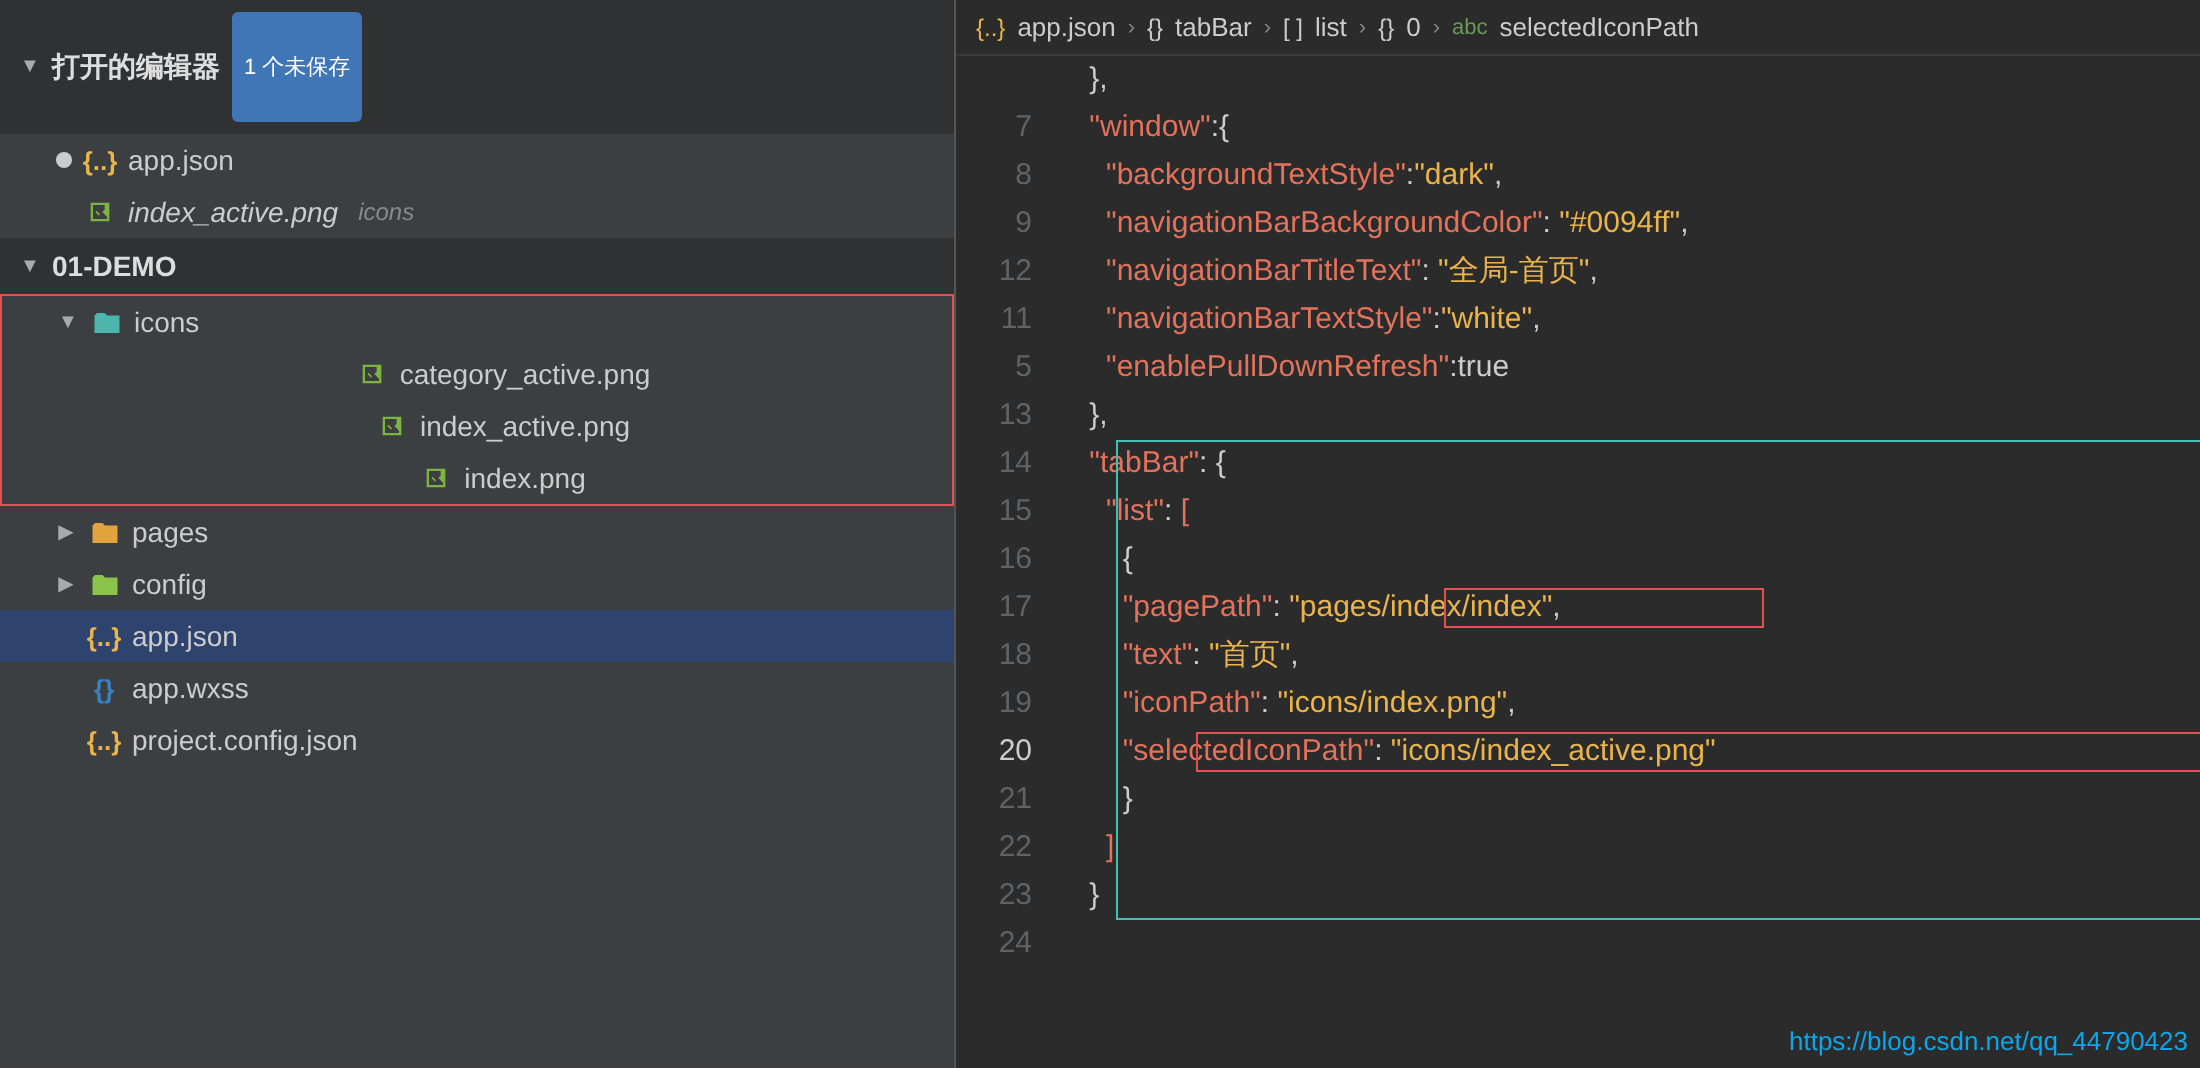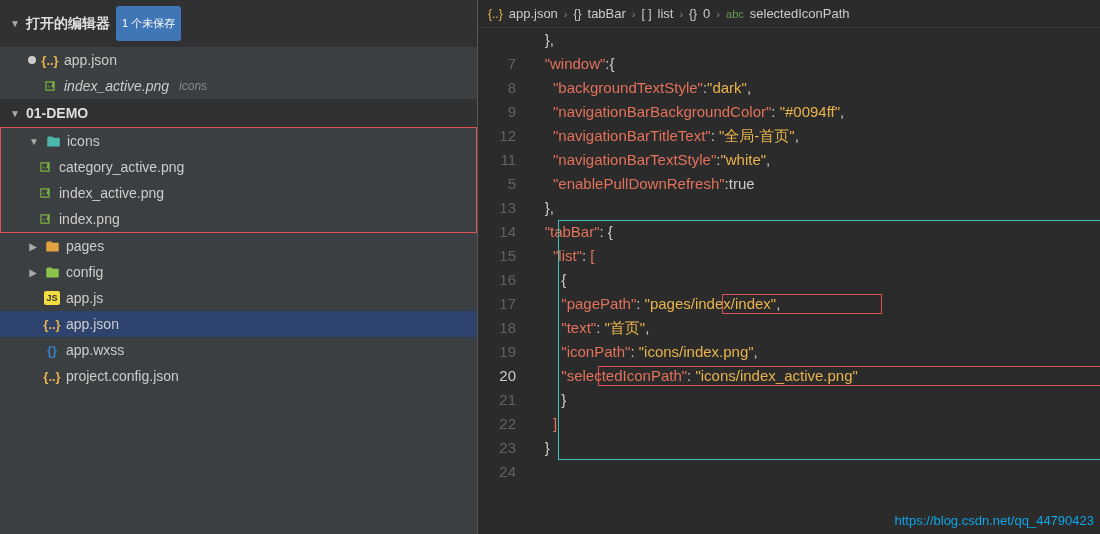--- a/index.html
+++ b/index.html
@@ -1,40 +1,40 @@
 <!DOCTYPE html>
 <html><head>
   <meta charset="utf-8">
   <style>
     * { margin: 0; padding: 0; box-sizing: border-box; font-family: "Segoe UI", "Microsoft YaHei", sans-serif; }
     body { background: #2b2b2b; color: #ccc; width: 1100px; height: 534px; overflow: hidden; display: flex; }
     
     .sidebar { width: 478px; background: #3c3f41; border-right: 1px solid #555; display: flex; flex-direction: column; }
     .section-header { display: flex; align-items: center; padding: 6px 10px; background: #2f3133; color: #ddd; font-size: 14px; font-weight: bold; gap: 6px; }
-    .section-header .badge { background: #4176b6; color: #fff; font-size: 11px; padding: 10px 6px; border-radius: 3px; font-weight: normal; }
+    .section-header .badge { background: #4176b6; color: #fff; font-size: 11px; padding: 20px 6px; border-radius: 3px; font-weight: normal; }
     
     .tree { font-size: 14px; color: #ccc; }
     .tree-item { display: flex; align-items: center; padding: 5px 10px; gap: 6px; cursor: pointer; }
     .tree-item.active { background: #2e436e; }
     .tree-item.modified .dot { width: 8px; height: 8px; background: #ccc; border-radius: 50%; flex-shrink: 0; }
     .tree-item .filename { color: #ccc; font-style: italic; }
     .tree-item .italic { font-style: italic; }
     .tree-item .hint { color: #888; font-size: 12px; margin-left: 4px; font-style: italic; }
     
     .chevron { width: 10px; display: inline-flex; justify-content: center; font-size: 10px; color: #aaa; flex-shrink: 0; }
     .icon { width: 16px; height: 16px; display: inline-flex; align-items: center; justify-content: center; flex-shrink: 0; font-size: 12px; }
     .icon-json { color: #e9b44c; font-weight: bold; font-size: 13px; }
     .icon-img { color: #7cb342; }
     .icon-folder { color: #e2a23e; }
     .icon-folder-green { color: #8bc34a; }
     .icon-folder-teal { color: #4db6ac; }
     .icon-js { background: #f1dd3f; color: #333; font-size: 9px; font-weight: bold; width: 16px; height: 14px; border-radius: 2px; }
     .icon-wxss { color: #3b82c4; font-weight: bold; font-size: 13px; }
     .indent-1 { padding-left: 28px; }
-    .indent-2 { padding-left: 36px; }
+    .indent-2 { padding-left: 36px; justify-content: center; }
     
     .red-box { border: 1px solid #e05252; }
     
     .editor { flex: 1; background: #2b2b2b; display: flex; flex-direction: column; position: relative; }
     .breadcrumb { display: flex; align-items: center; padding: 6px 10px; background: #2b2b2b; color: #ccc; font-size: 13px; gap: 6px; border-bottom: 1px solid #3a3a3a; }
     .breadcrumb .chev { color: #888; font-size: 11px; }
     .breadcrumb .bc-icon { color: #e9b44c; font-size: 12px; }
     .breadcrumb .bc-icon-obj { color: #ccc; font-size: 12px; }
     .breadcrumb .bc-icon-arr { color: #ccc; font-size: 12px; }
     .breadcrumb .bc-icon-str { color: #6a9955; font-size: 11px; }
@@ -140,25 +140,20 @@
     <div class="tree-item indent-1">
       <span class="chevron">▶</span>
       <span class="icon icon-folder-green">
           <svg width="15" height="15" viewBox="0 0 24 24" fill="currentColor">
             <path d="M2 6l2-2h6l2 2h10v14H2V6z"></path>
           </svg>
         </span>
       <span>config</span>
     </div>
 
-    <div class="tree-item indent-1">
-      <span style="width:10px"></span>
-      <span class="icon icon-js">JS</span>
-      <span>app.js</span>
-    </div>
     <div class="tree-item indent-1 active">
       <span style="width:10px"></span>
       <span class="icon icon-json">{..}</span>
       <span>app.json</span>
     </div>
     <div class="tree-item indent-1">
       <span style="width:10px"></span>
       <span class="icon icon-wxss">{}</span>
       <span>app.wxss</span>
     </div>

